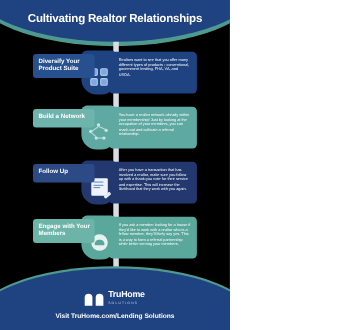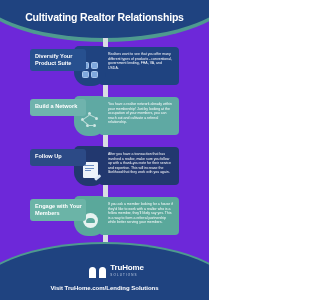--- a/index.html
+++ b/index.html
@@ -2,21 +2,21 @@
 <html><head>
 <meta charset="utf-8">
 <style>
   html,body{margin:0;padding:0;}
   body{
     width:209px;height:300px;
     background:#ffffff;
     font-family:"Liberation Sans", sans-serif;
     overflow:hidden;
   }
-  .poster{position:relative;width:209px;height:300px;background:#6d28d9;overflow:hidden;}
+  .poster{position:relative;width:209px;height:300px;background:#000000;overflow:hidden;}
 
   
   .header-wrap{position:absolute;top:0;left:0;width:209px;height:44px;overflow:hidden;}
   .header-arc-accent{
     position:absolute;left:-26px;top:-62px;width:261px;height:104px;
     background:#4e9a8f;border-radius:0 0 50% 50%;
   }
   .header-arc{
     position:absolute;left:-26px;top:-64px;width:261px;height:102px;
     background:#1f4380;border-radius:0 0 50% 50%;
@@ -89,21 +89,21 @@
   .doc-icon u{position:absolute;left:2px;width:9px;height:1px;background:#6d8dc4;text-decoration:none;}
   .doc-pen{position:absolute;right:-3px;bottom:-1px;width:7px;height:2.6px;background:#dfe9f8;transform:rotate(-40deg);border-radius:1px;}
 
   .people-icon{width:15px;height:15px;border-radius:50%;background:#e6f2f0;display:flex;align-items:center;justify-content:center;}
   .people-icon s{display:block;width:9px;height:5px;background:#5aa89b;border-radius:4px 4px 1px 1px;text-decoration:none;}
 
   
   .footer-wrap{position:absolute;left:0;bottom:0;width:209px;height:60px;overflow:hidden;}
   .footer-arc-accent{position:absolute;left:-26px;bottom:-46px;width:261px;height:104px;background:#4e9a8f;border-radius:50% 50% 0 0;}
   .footer-arc{position:absolute;left:-26px;bottom:-48px;width:261px;height:104px;background:#1f4380;border-radius:50% 50% 0 0;}
-  .logo-row{position:absolute;left:0;bottom:21px;width:209px;display:flex;align-items:center;justify-content:center;gap:4px;padding-left:12px;}
+  .logo-row{position:absolute;left:0;bottom:21px;width:209px;display:flex;align-items:center;justify-content:center;gap:4px;}
   .logo-mark{position:relative;width:17px;height:12px;}
   .logo-mark i{position:absolute;bottom:0;width:7px;height:11px;background:#ffffff;border-radius:5px 5px 0 0;}
   .logo-mark i:first-child{left:0;}
   .logo-mark i:last-child{right:0;}
   .logo-text{color:#fff;line-height:7px;}
   .logo-name{font-size:8px;font-weight:bold;letter-spacing:-0.2px;}
   .logo-sub{font-size:3px;letter-spacing:1.1px;color:#c9d6ea;margin-top:1px;}
   .footer-url{position:absolute;left:0;bottom:9px;width:209px;text-align:center;color:#ffffff;font-size:6px;font-weight:bold;}
 </style>
 </head>

